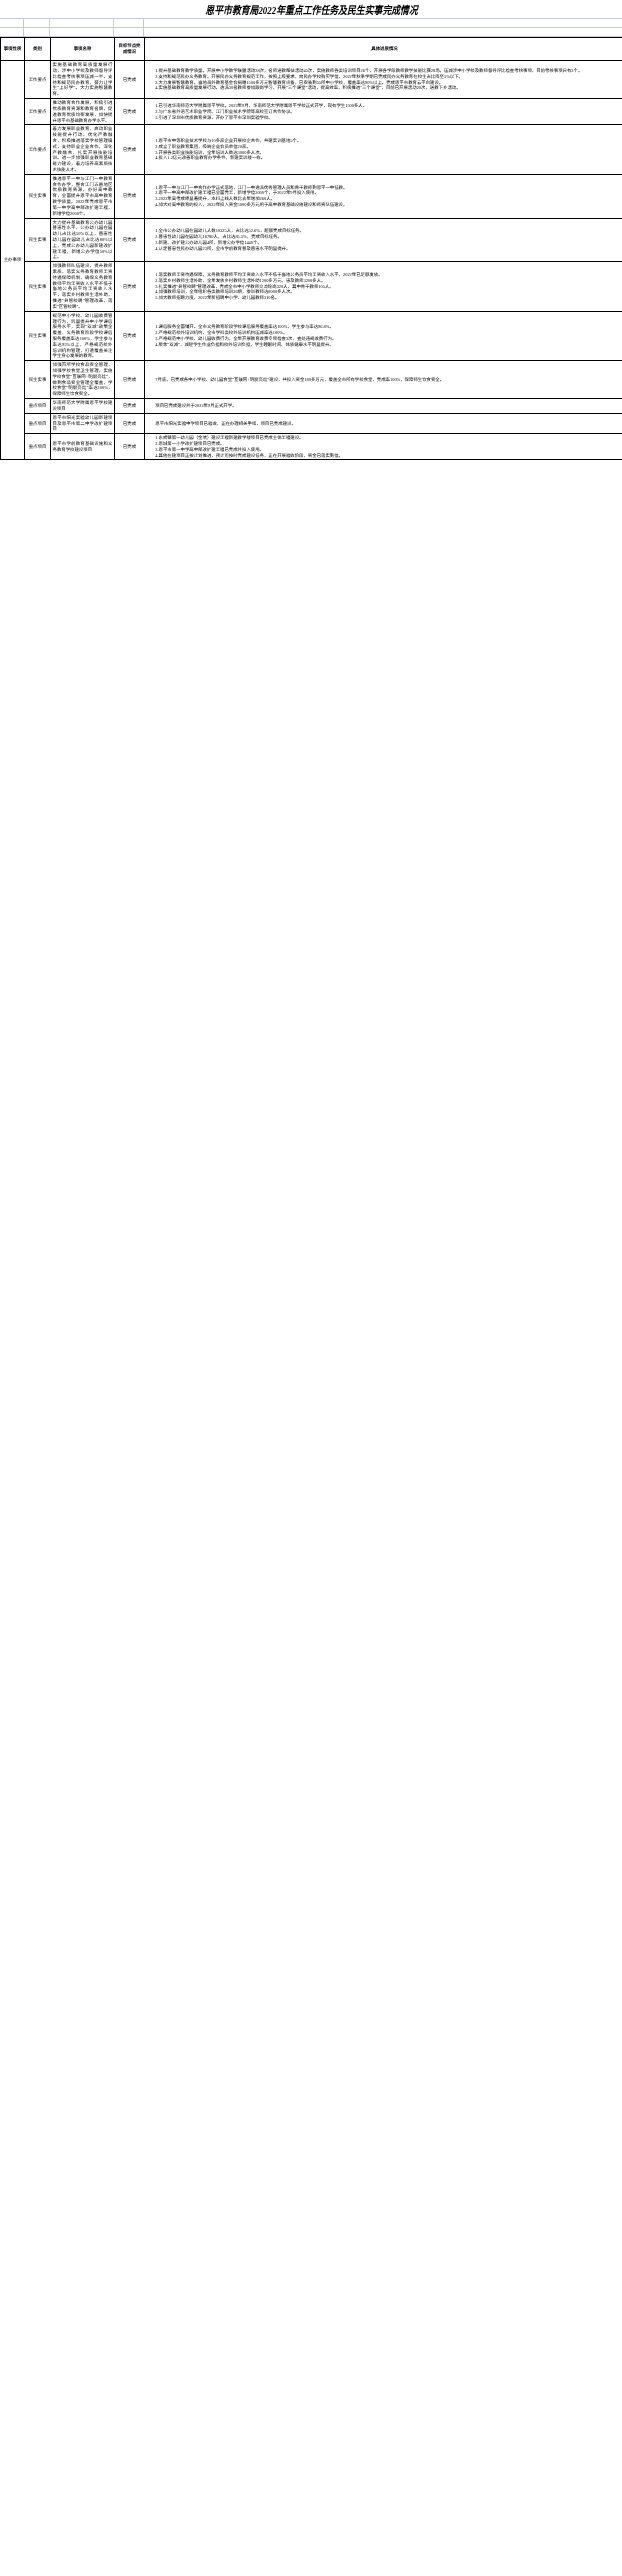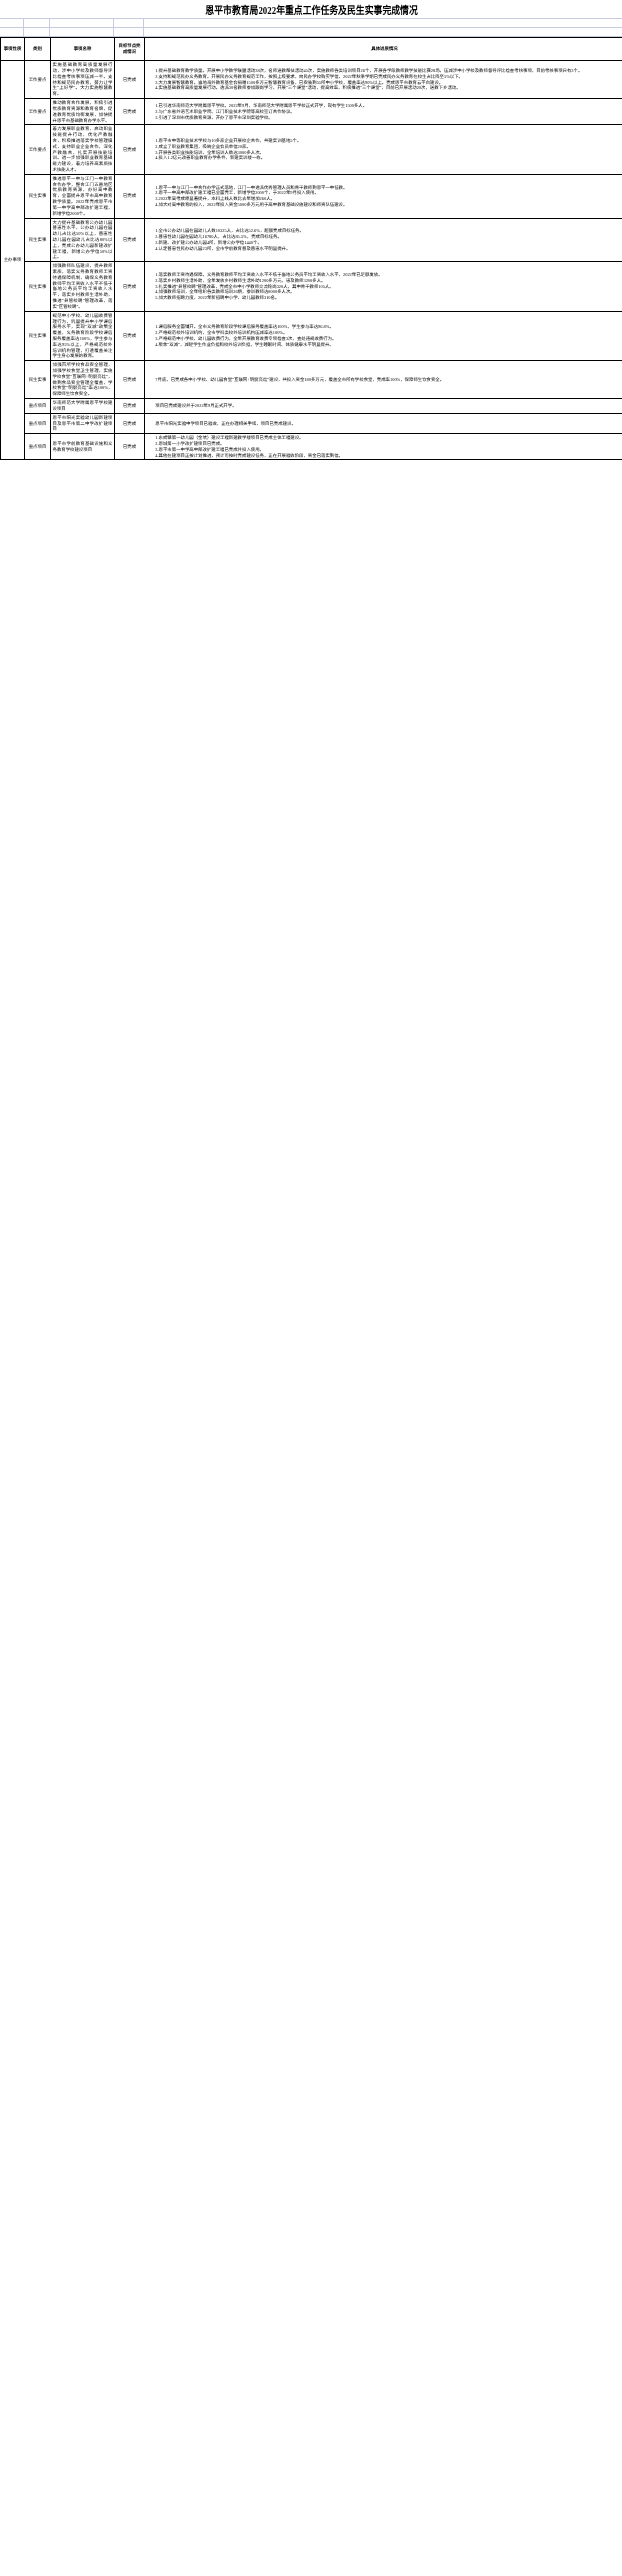--- a/index.html
+++ b/index.html
@@ -21,20 +21,21 @@
     position: relative;
   }
 
   .title-row {
     height: 19px;
     display: flex;
     align-items: center;
     justify-content: center;
     border-bottom: 0.5px solid #c6cbe0;
     box-sizing: border-box;
+    font-style: italic;
   }
   .title-row .title-text {
     font-family: "Liberation Serif", "DejaVu Serif", serif;
     font-weight: bold;
     font-size: 10.8px;
     letter-spacing: 0px;
     white-space: nowrap;
     transform: scaleX(0.82);
     transform-origin: center;
   }

